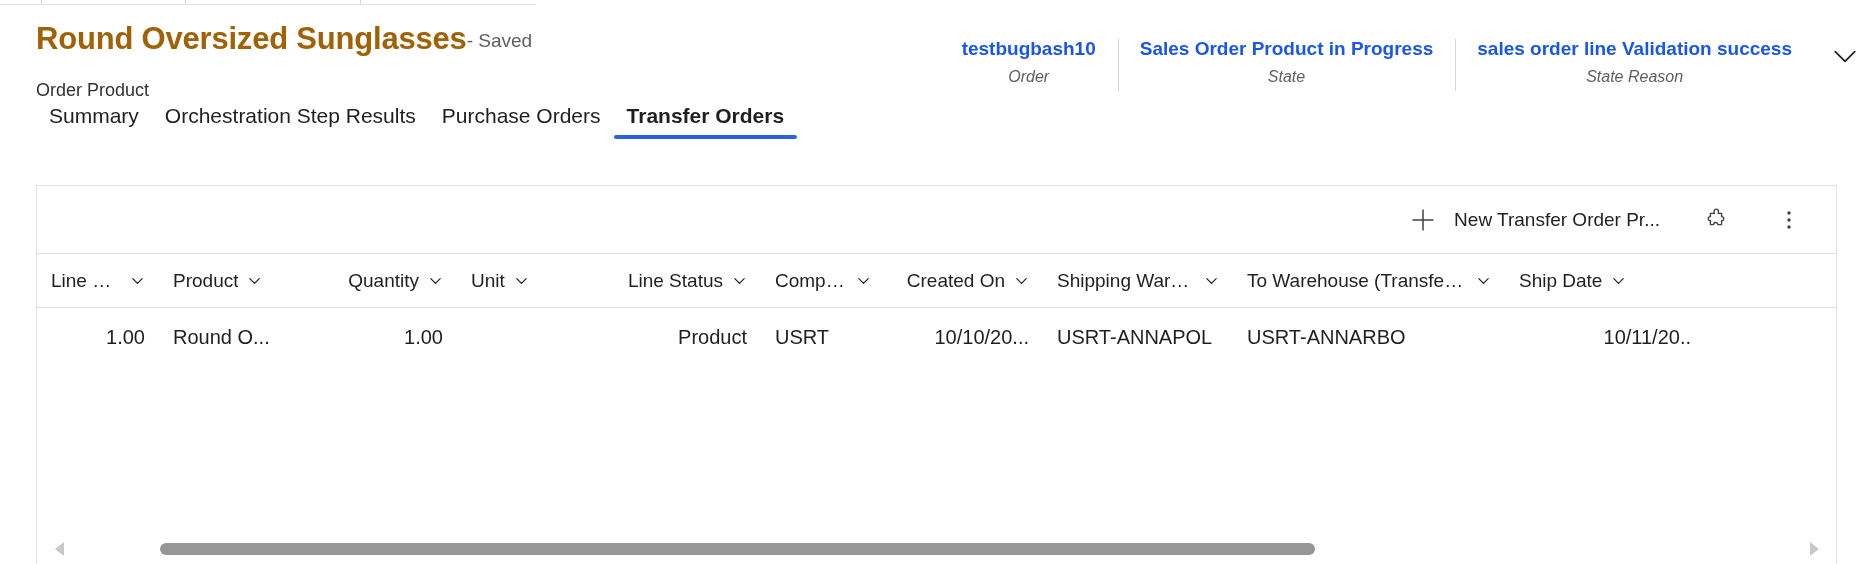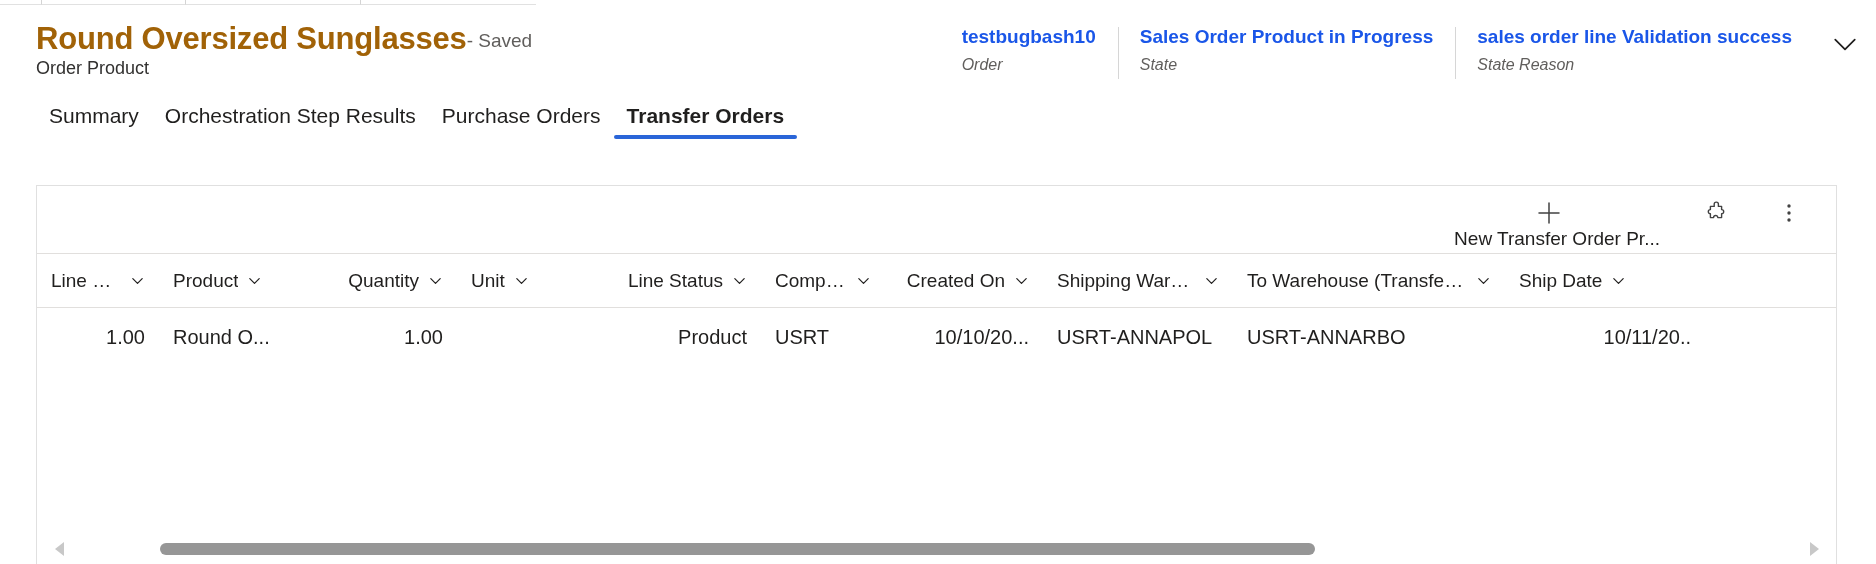--- a/index.html
+++ b/index.html
@@ -56,31 +56,32 @@
     font-size: 19px;
     color: #605e5c;
     font-weight: 400;
     display: inline;
     position: relative;
     top: -2px;
   }
   .entity-name {
     font-size: 18px;
     color: #323130;
-    margin-top: 0;
+    margin-top: 22px;
     line-height: 22px;
   }
 
   .header-fields {
     position: absolute;
     right: 0;
-    top: 20px;
+    top: 32px;
     display: flex;
     align-items: stretch;
     height: 56px;
+    text-align: center;
   }
   .hf {
     padding: 0 22px;
     display: flex;
     flex-direction: column;
     justify-content: flex-start;
     position: relative;
   }
   .hf + .hf::before {
     content: "";
@@ -175,21 +176,20 @@
     padding-right: 22px;
     box-sizing: border-box;
   }
   .cmd-btn {
     display: flex;
     align-items: center;
     height: 44px;
     padding: 0 10px;
     cursor: pointer;
     border-radius: 2px;
-    flex-direction: column;
   }
   .cmd-icon {
     width: 30px;
     height: 30px;
     display: flex;
     align-items: center;
     justify-content: center;
     color: #424242;
   }
   .cmd-label {

